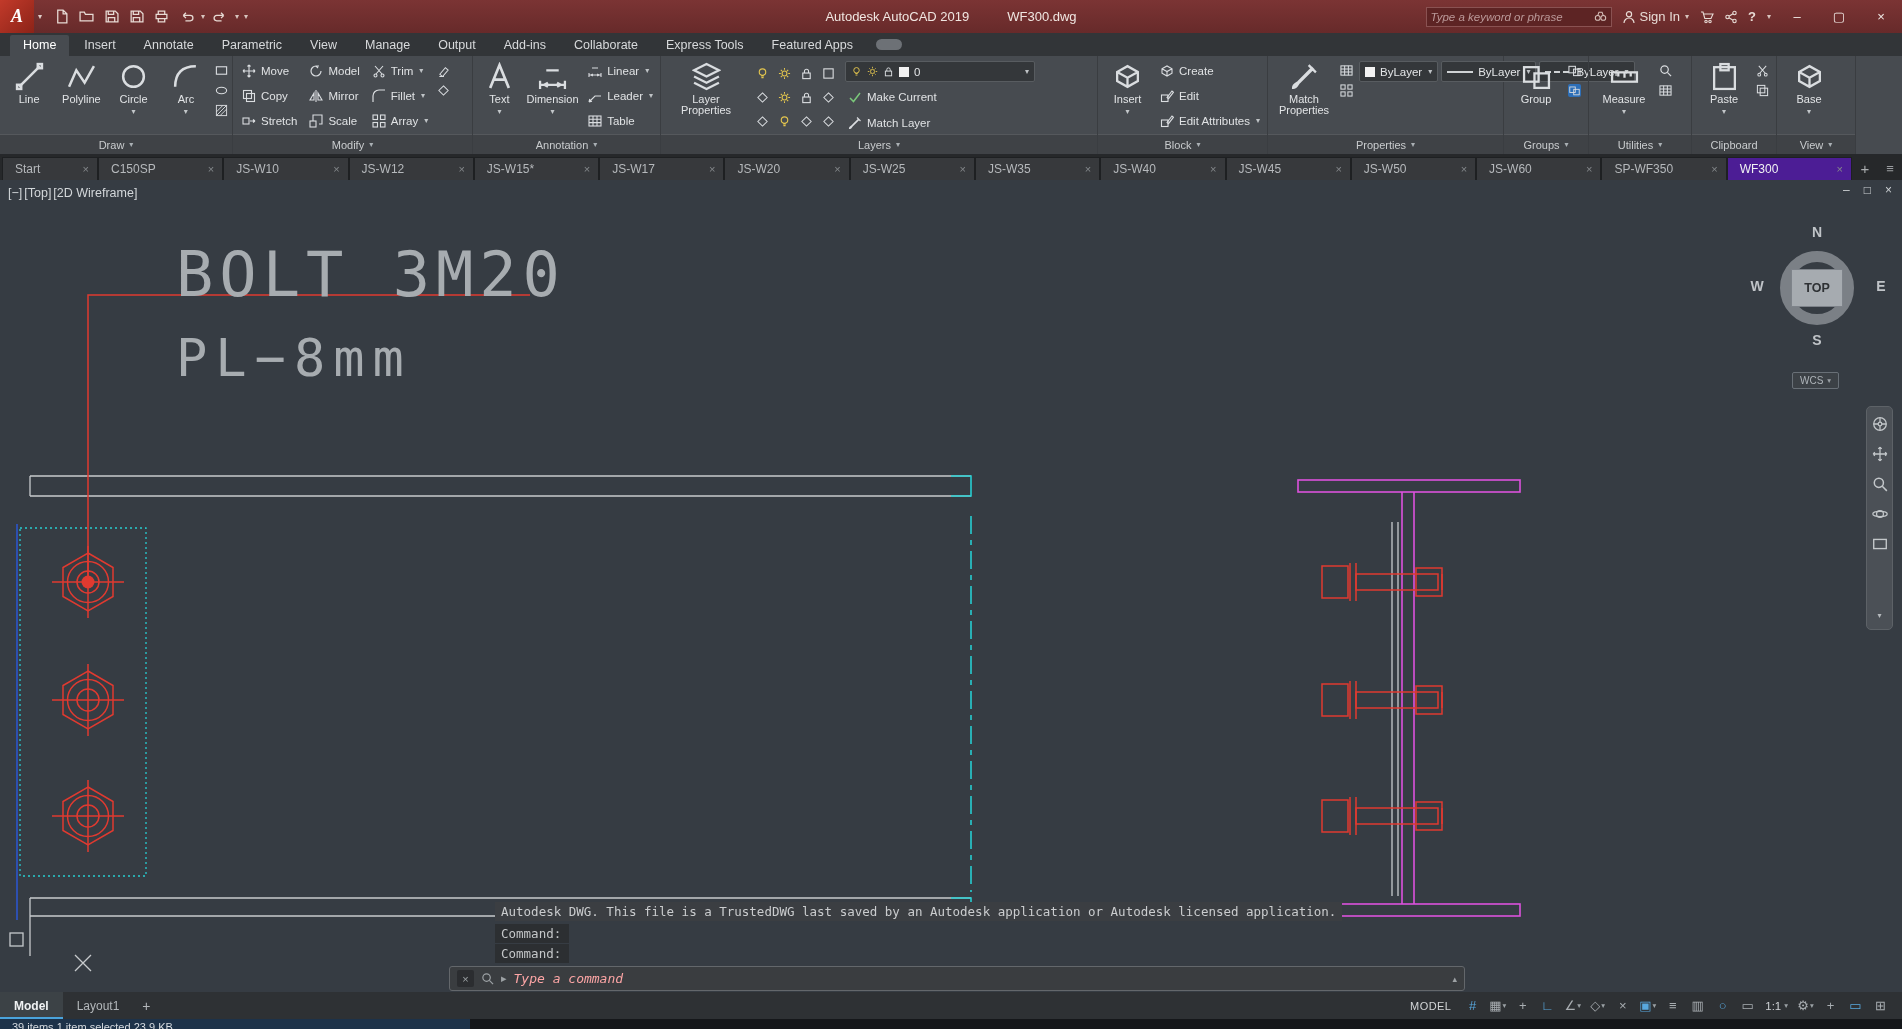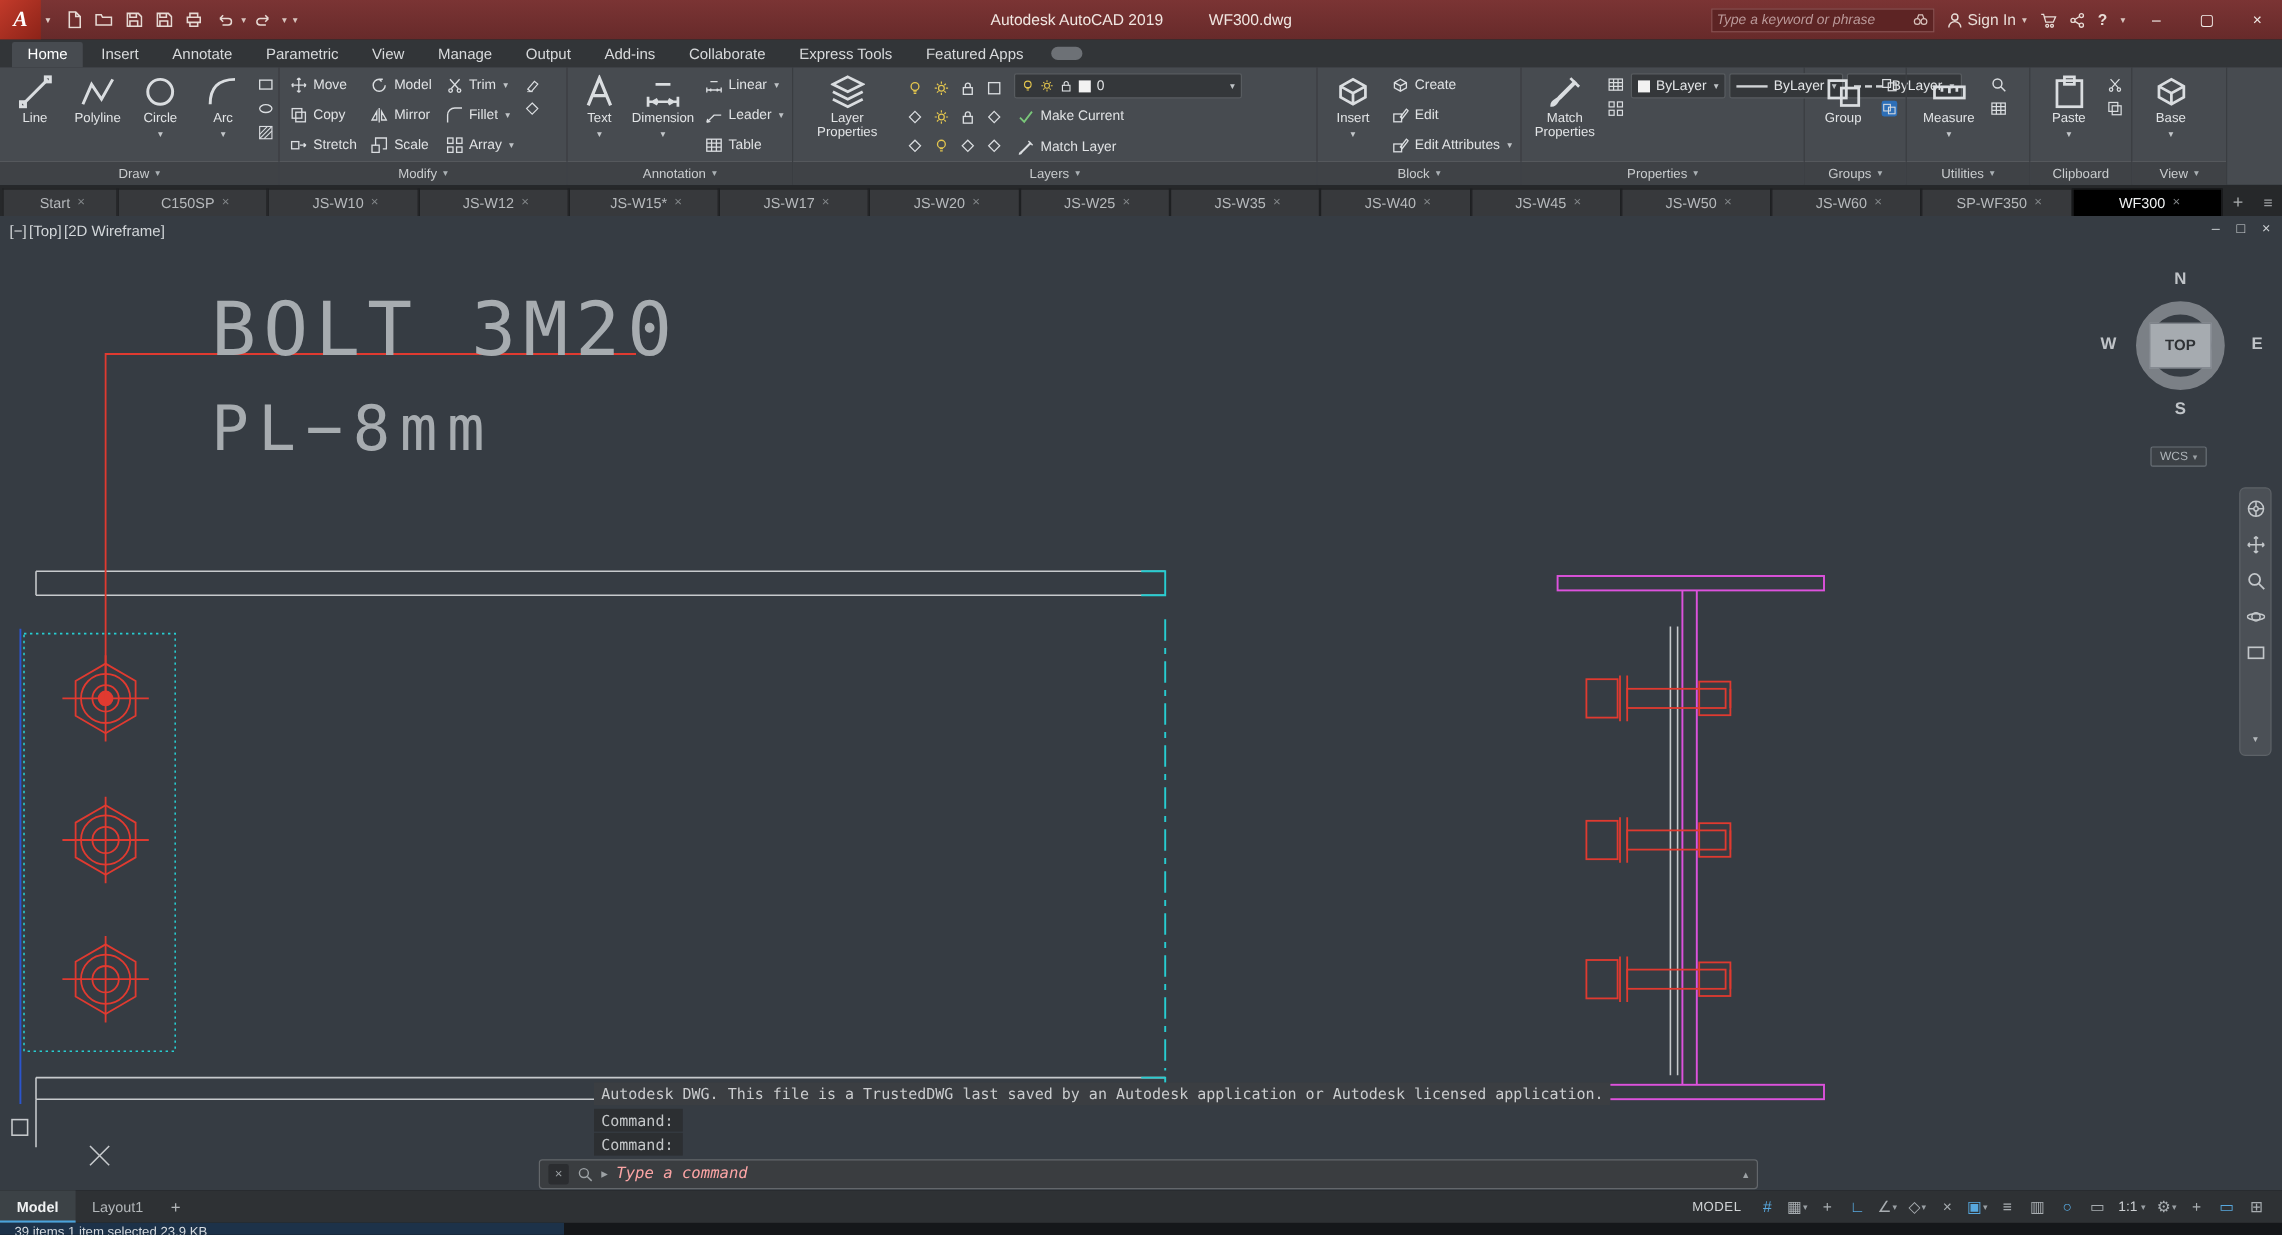--- a/index.html
+++ b/index.html
@@ -59,23 +59,23 @@
 .sw{width:10px;height:10px;background:#f2f2f2;display:inline-block;flex:none}
 .lval{flex:1}
 .dcol{display:flex;flex-direction:row;gap:3px;width:160px;padding-top:2px}
 .lwline{width:26px;height:2px;background:#cfd2d4;display:inline-block;flex:none}
 .ltline{width:26px;height:2px;display:inline-block;flex:none;background:repeating-linear-gradient(90deg,#cfd2d4 0 6px,transparent 6px 9px)}
 .blab2{width:66px}
 .ribbon-fill{flex:1}
 
 
 .ftabs{position:absolute;top:155px;left:0;right:0;height:25px;background:#26282a;display:flex;align-items:flex-end;padding-left:2px}
-.ftab{flex:1;max-width:126px;height:23px;display:flex;align-items:center;justify-content:center;gap:6px;padding:0 8px 0 12px;background:#37393c;border:1px solid #1e2022;border-bottom:none;color:#b6b9bc;font-size:12px;white-space:nowrap;overflow:hidden}
+.ftab{flex:1;max-width:126px;height:23px;display:flex;align-items:center;justify-content:space-between;gap:6px;padding:0 8px 0 12px;background:#37393c;border:1px solid #1e2022;border-bottom:none;color:#b6b9bc;font-size:12px;white-space:nowrap;overflow:hidden}
 .ftab .x{color:#84888b;font-size:11px;flex:none}
-.ftab.active{background:#000000;color:#f0f2f3}
+.ftab.active{background:#4c1d95;color:#f0f2f3}
 .ftab.start{max-width:96px}
 .fplus{width:26px;height:23px;display:flex;align-items:center;justify-content:center;color:#aaadaf;font-size:15px}
 .fmenu{width:24px;height:23px;display:flex;align-items:center;justify-content:center;color:#9a9da0;font-size:13px;margin-left:auto}
 
 
 .drawing{position:absolute;top:180px;left:0;width:1902px;height:812px;background:var(--cad-background,#363c43);overflow:hidden}
 .cadsvg{position:absolute;left:0;top:0}
 .g-line{stroke:var(--cad-line,#c7cacd);fill:none;stroke-width:1.3}
 .g-cyan{stroke:var(--cad-cyan,#27cdd1);fill:none;stroke-width:1.6}
 .g-blue{stroke:var(--cad-blue,#2c55cc);fill:none;stroke-width:1.6}

